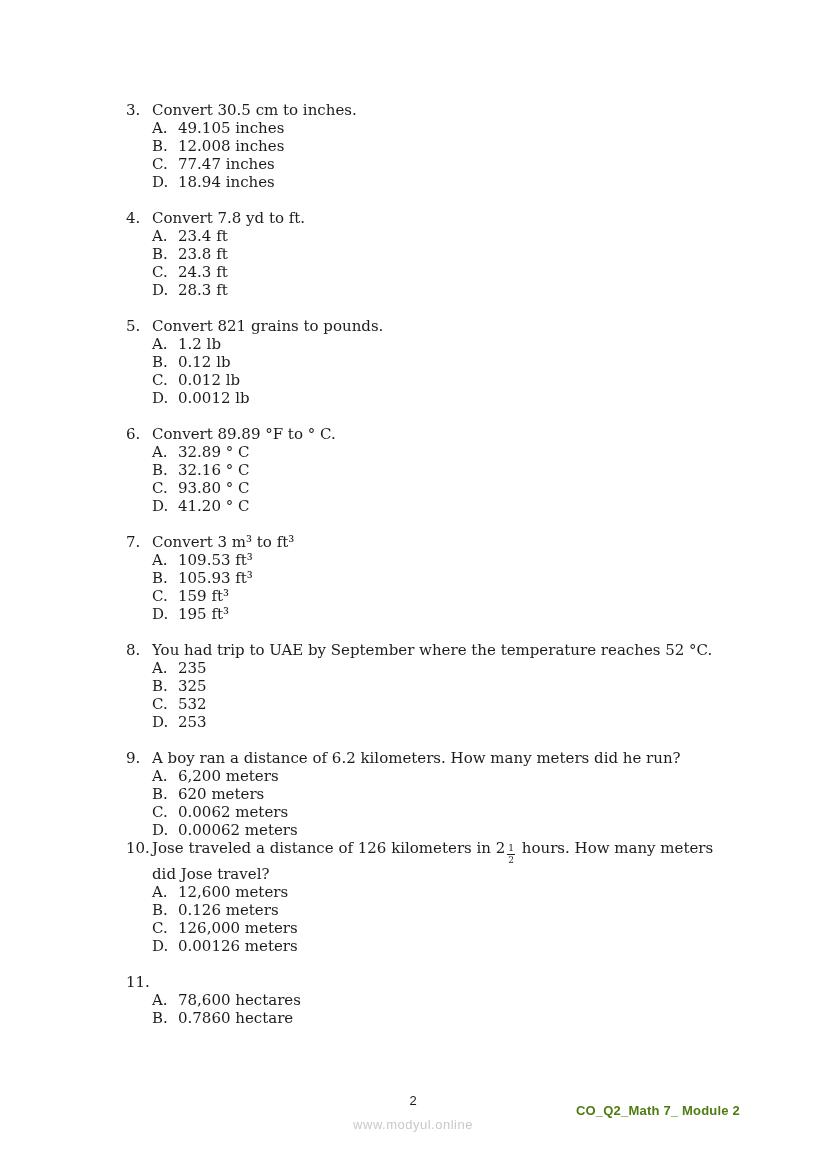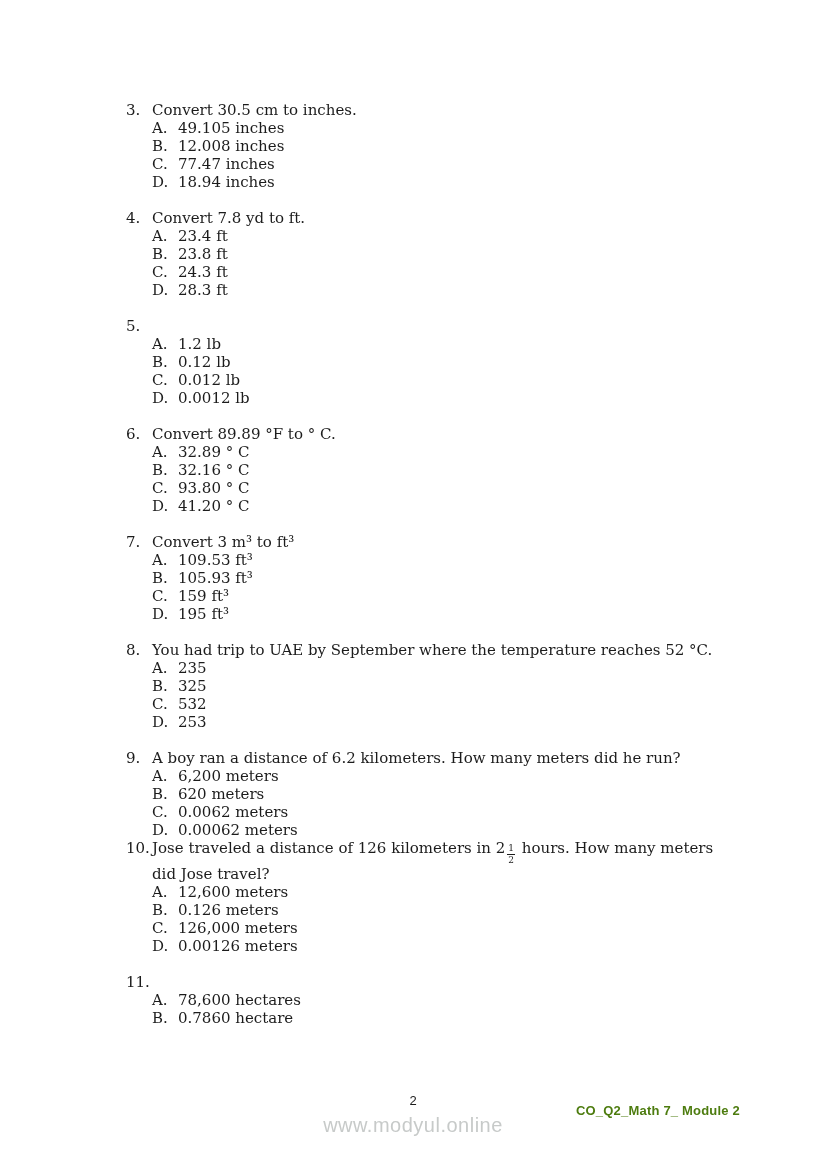--- a/index.html
+++ b/index.html
@@ -77,21 +77,21 @@
     color: #4d7c0f;
     letter-spacing: 0.2px;
   }
   .watermark {
     position: absolute;
     top: 1114px;
     left: 0;
     width: 826px;
     text-align: center;
     font-family: "Liberation Sans", sans-serif;
-    font-size: 20px;
+    font-size: 13px;
     line-height: 22px;
     color: #c7cac9;
     letter-spacing: 0.5px;
   }
 </style>
 </head>
 <body>
 
 <div class="page">
   <div class="content" id="question-list">
@@ -135,20 +135,21 @@
           <span class="opt-text">24.3 ft</span>
         </div>
         <div class="opt">
           <span class="opt-letter">D.</span>
           <span class="opt-text">28.3 ft</span>
         </div>
       </div>
       <div class="question">
         <div class="q-line">
           <span class="q-num">5.</span>
+          <span class="q-text">Convert 821 grains to pounds.</span>
         </div>
         <div class="opt">
           <span class="opt-letter">A.</span>
           <span class="opt-text">1.2 lb</span>
         </div>
         <div class="opt">
           <span class="opt-letter">B.</span>
           <span class="opt-text">0.12 lb</span>
         </div>
         <div class="opt">

